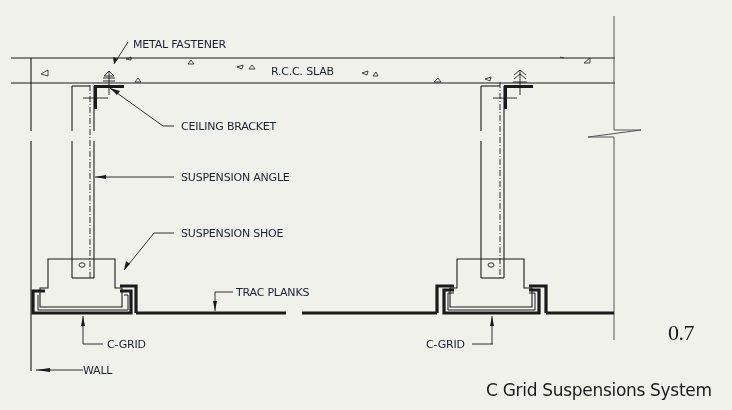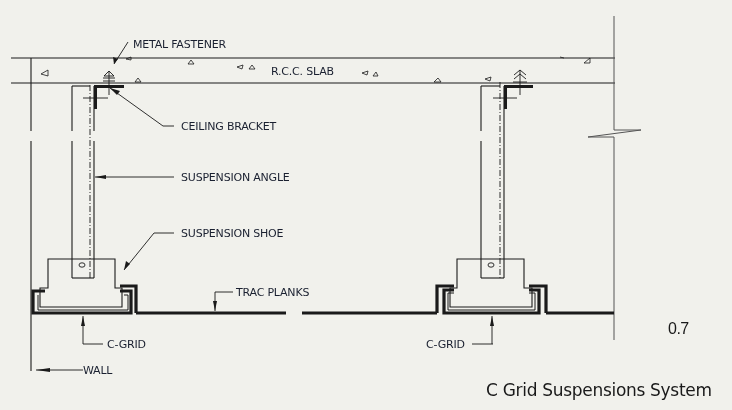--- a/index.html
+++ b/index.html
@@ -12,22 +12,22 @@
   }
   svg#drawing { position: absolute; left: 0; top: 0; }
   .lbl {
     font-family: "DejaVu Sans", sans-serif;
     font-size: 11px;
     fill: #1a2030;
     letter-spacing: -0.2px;
   }
   .fig-num {
     position: absolute; left: 668px; top: 320px;
-    font-family: Liberation Sans, sans-serif;
-    font-size: 16px; color: #1a1a1a;
+    font-family: Liberation Serif, serif;
+    font-size: 22px; color: #1a1a1a;
     letter-spacing: -0.5px;
   }
   .fig-title {
     position: absolute; left: 486px; top: 380px;
     font-family: "DejaVu Sans", sans-serif;
     font-size: 17px; color: #1a1a1a;
     letter-spacing: -0.3px;
     white-space: nowrap;
     text-align: right;
   }

